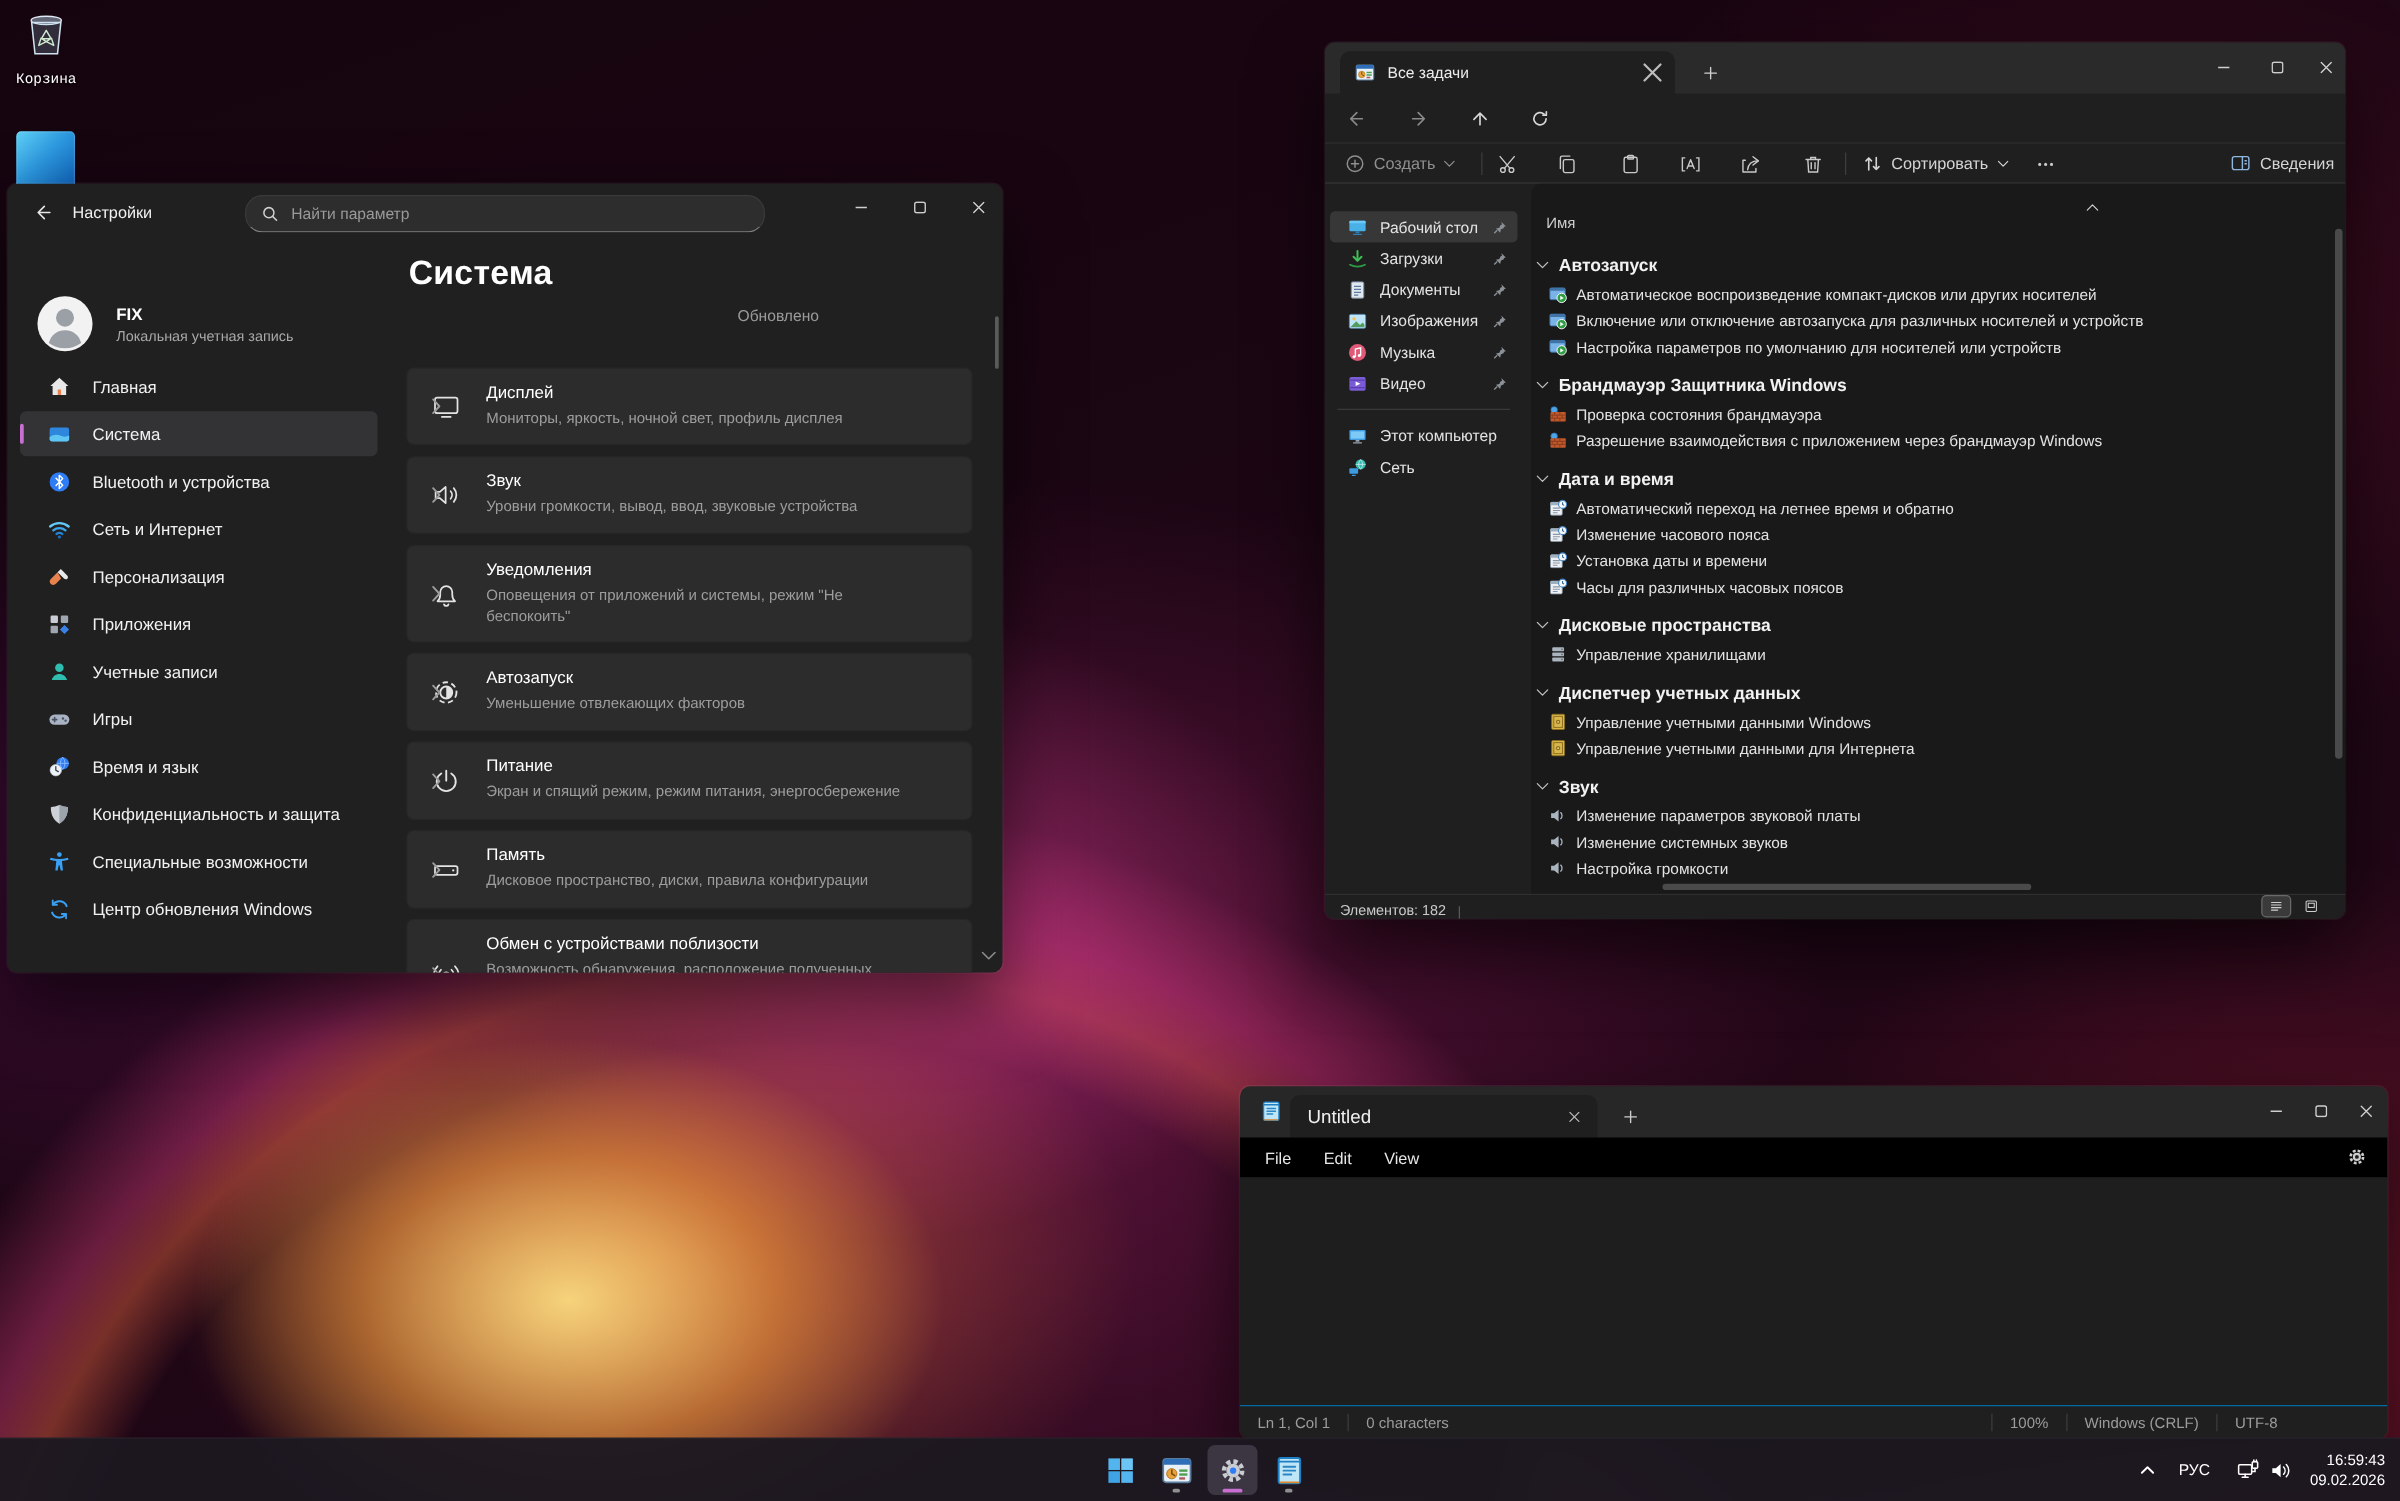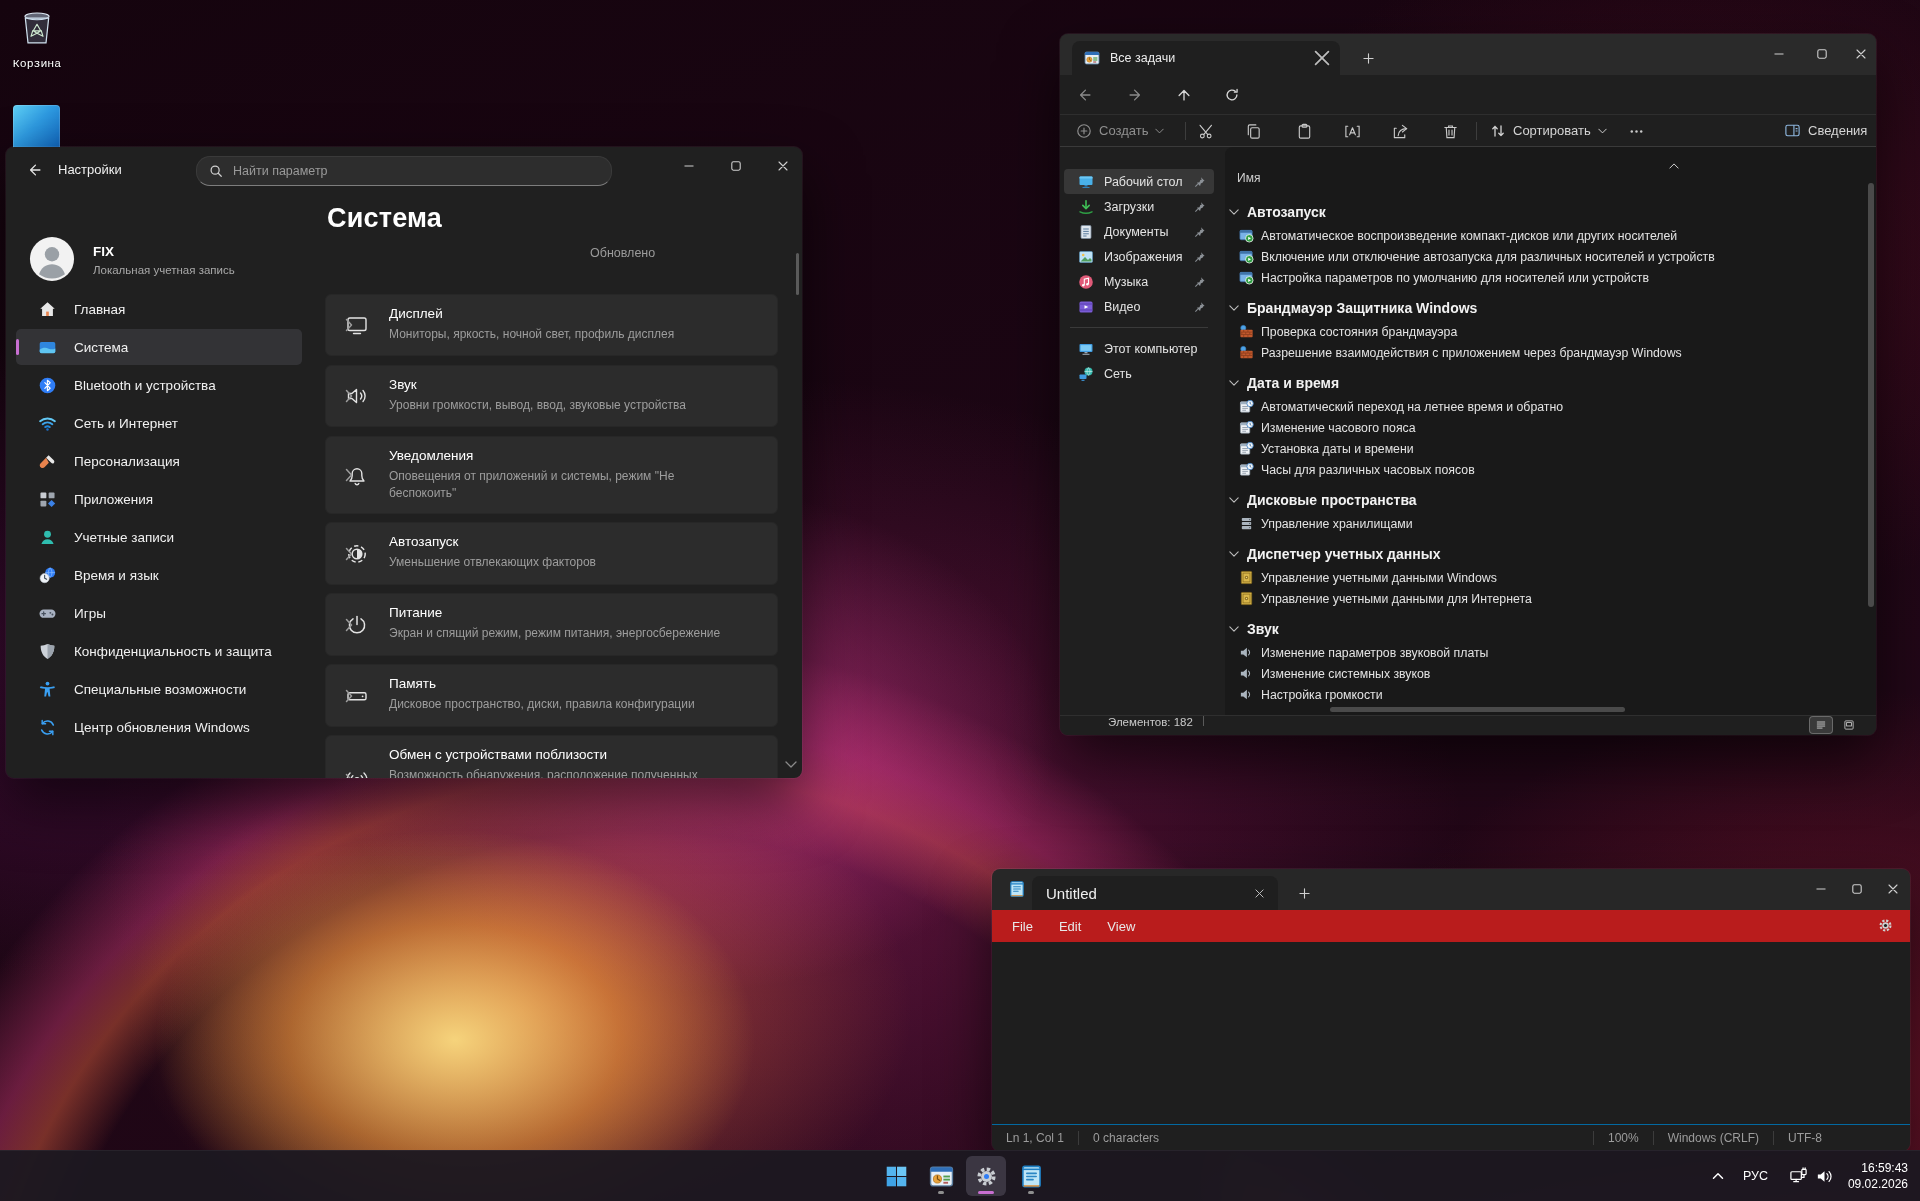--- a/index.html
+++ b/index.html
@@ -94,37 +94,37 @@
   .enav-sep{height:1px;background:#3a3a3a;margin:8px 10px;}
   #econtent{position:absolute;left:165px;top:0;right:0;bottom:0;background:#191919;border-radius:8px 0 0 0;overflow:hidden;}
   .col-header{position:absolute;left:12px;top:24px;font-size:12px;color:#cfcfcf;}
   .sort-chev{position:absolute;left:444px;top:16px;width:10px;height:6px;color:#cfcfcf;}
   .egroup-header{position:absolute;left:0;height:26px;display:flex;align-items:center;font-size:14px;font-weight:600;color:#f2f2f2;gap:8px;padding-left:4px;}
   .egroup-header .gchev{width:10px;height:6px;color:#bdbdbd;}
   .eitem{position:absolute;left:0;height:21px;display:flex;align-items:center;font-size:12.3px;color:#e3e3e3;gap:7px;padding-left:14px;}
   .eitem .icon{width:15px;height:15px;}
   #econtent .vscroll{position:absolute;right:2px;top:36px;width:6px;height:424px;border-radius:3px;background:#4a4a4a;}
   #econtent .hscroll{position:absolute;left:105px;top:560px;width:295px;height:5px;border-radius:3px;background:#4a4a4a;}
-  #explorer .statusbar{position:absolute;left:0;bottom:0;right:0;height:19px;background:#1f1f1f;border-top:1px solid #2f2f2f;display:flex;align-items:flex-start;font-size:11.5px;color:#c9c9c9;padding-left:36px;}
+  #explorer .statusbar{position:absolute;left:0;bottom:0;right:0;height:19px;background:#1f1f1f;border-top:1px solid #2f2f2f;display:flex;align-items:flex-end;font-size:11.5px;color:#c9c9c9;}
   #explorer .statusbar .count{margin-left:12px;}
   #explorer .statusbar .ssep{width:1px;height:10px;background:#5a5a5a;margin-left:10px;}
   .view-btn{position:absolute;top:1px;width:22px;height:16px;display:flex;align-items:center;justify-content:center;color:#cfcfcf;border-radius:3px;}
   .view-btn .icon{width:12px;height:12px;}
   .view-btn.active{background:#3a3a3a;box-shadow:0 0 0 1px #6a6a6a;}
 
   
   #notepad{left:992px;top:869px;width:918px;height:282px;background:#272727;color:#e8e8e8;}
   #notepad .tabstrip{position:absolute;left:0;top:0;right:0;height:41px;}
   #notepad .app-icon{position:absolute;left:16px;top:11px;width:18px;height:18px;}
   #notepad .tab{position:absolute;left:40px;top:7px;width:246px;height:34px;background:#1f1f1f;border-radius:8px 8px 0 0;display:flex;align-items:center;}
   #notepad .tab-label{font-size:15px;color:#f0f0f0;margin-left:14px;flex:1;}
   #notepad .newtab{left:300px;}
   #notepad .ctrl-min{left:812px;} #notepad .ctrl-max{left:848px;} #notepad .ctrl-close{left:884px;}
   #notepad .caption-btn{top:5px;}
-  #notepad .menubar{position:absolute;left:0;top:41px;right:0;height:32px;background:#b91c1c;display:flex;align-items:center;padding-left:10px;gap:6px;}
+  #notepad .menubar{position:absolute;left:0;top:41px;right:0;height:32px;background:#000000;display:flex;align-items:center;padding-left:10px;gap:6px;}
   .menu-item{font-size:13px;color:#e8e8e8;padding:4px 10px;border-radius:4px;}
   #notepad .gear{position:absolute;right:16px;top:48px;width:17px;height:17px;color:#cfcfcf;}
   #notepad .editor{position:absolute;left:0;top:73px;right:0;bottom:27px;background:#1e1e1e;}
   #notepad .statusbar{position:absolute;left:0;bottom:0;right:0;height:27px;background:#1f1f1f;border-top:1px solid #0369a1;display:flex;align-items:center;font-size:12px;color:#9c9c9c;box-sizing:border-box;}
   .nsep{width:1px;height:14px;background:#3c3c3c;margin:0 14px;}
   #notepad .left-stats{display:flex;align-items:center;padding-left:14px;}
   #notepad .right-stats{display:flex;align-items:center;margin-left:auto;margin-right:88px;}
 
   
   #taskbar{position:absolute;left:0;bottom:0;width:1920px;height:50px;background:rgba(28,24,32,.96);border-top:1px solid rgba(255,255,255,.05);}
@@ -270,38 +270,38 @@
             <svg viewBox="0 0 20 20" fill="#2fbdaf">
               <circle cx="10" cy="6.6" r="3.6"></circle>
               <path d="M3.6 16.8c.8-3.2 3.4-5 6.4-5s5.6 1.8 6.4 5z"></path>
             </svg>
           </span>
           <span>Учетные записи</span>
         </div>
         <div class="snav-item">
           <span class="icon" style="width:19px;height:19px;">
             <svg viewBox="0 0 20 20">
+              <rect x="1.6" y="5.8" width="16.8" height="8.8" rx="4.4" fill="#a9b2c2"></rect>
+              <path d="M6 8.4v3.6M4.2 10.2h3.6" stroke="#47505e" stroke-width="1.3" stroke-linecap="round"></path>
+              <circle cx="13" cy="9.3" r="1" fill="#47505e"></circle>
+              <circle cx="15.2" cy="11.1" r="1" fill="#47505e"></circle>
+            </svg>
+          </span>
+          <span>Игры</span>
+        </div>
+        <div class="snav-item">
+          <span class="icon" style="width:19px;height:19px;">
+            <svg viewBox="0 0 20 20">
               <circle cx="12.8" cy="7" r="5.2" fill="#2f7df6"></circle>
               <path d="M7.6 7h10.4M12.8 1.8a8 8 0 0 1 0 10.4M12.8 1.8a8 8 0 0 0 0 10.4" stroke="#8fc0ff" stroke-width=".7" fill="none"></path>
               <circle cx="7" cy="12.8" r="4.8" fill="#eef2f6" stroke="#c2cad2" stroke-width=".6"></circle>
               <path d="M7 9.8v3l2.1 1.2" stroke="#33404e" stroke-width="1.1" fill="none" stroke-linecap="round"></path>
             </svg>
           </span>
           <span>Время и язык</span>
-        </div>
-        <div class="snav-item">
-          <span class="icon" style="width:19px;height:19px;">
-            <svg viewBox="0 0 20 20">
-              <rect x="1.6" y="5.8" width="16.8" height="8.8" rx="4.4" fill="#a9b2c2"></rect>
-              <path d="M6 8.4v3.6M4.2 10.2h3.6" stroke="#47505e" stroke-width="1.3" stroke-linecap="round"></path>
-              <circle cx="13" cy="9.3" r="1" fill="#47505e"></circle>
-              <circle cx="15.2" cy="11.1" r="1" fill="#47505e"></circle>
-            </svg>
-          </span>
-          <span>Игры</span>
         </div>
         <div class="snav-item">
           <span class="icon" style="width:19px;height:19px;">
             <svg viewBox="0 0 20 20">
               <path d="M10 2.2c2.4 1 4.8 1.6 7.2 1.7 0 6.4-2.3 11-7.2 13.9C5.1 14.9 2.8 10.3 2.8 3.9 5.2 3.8 7.6 3.2 10 2.2z" fill="#cdd2d9"></path>
               <path d="M10 2.2c2.4 1 4.8 1.6 7.2 1.7 0 6.4-2.3 11-7.2 13.9z" fill="#9ba3ad"></path>
             </svg>
           </span>
           <span>Конфиденциальность и защита</span>
         </div>

